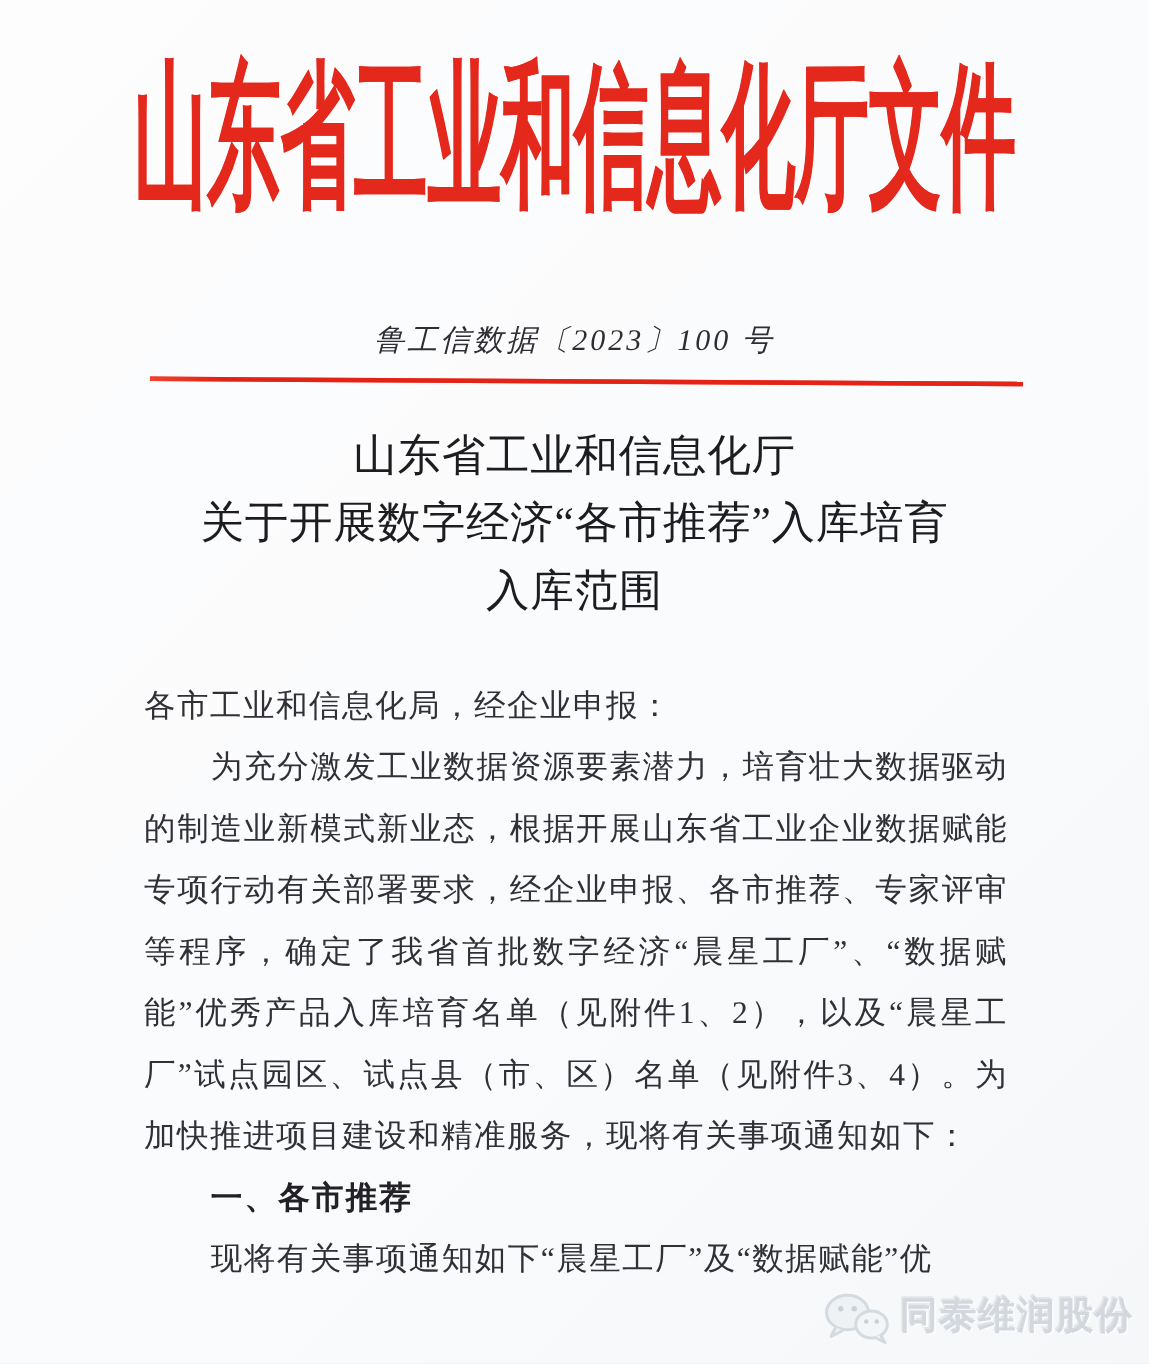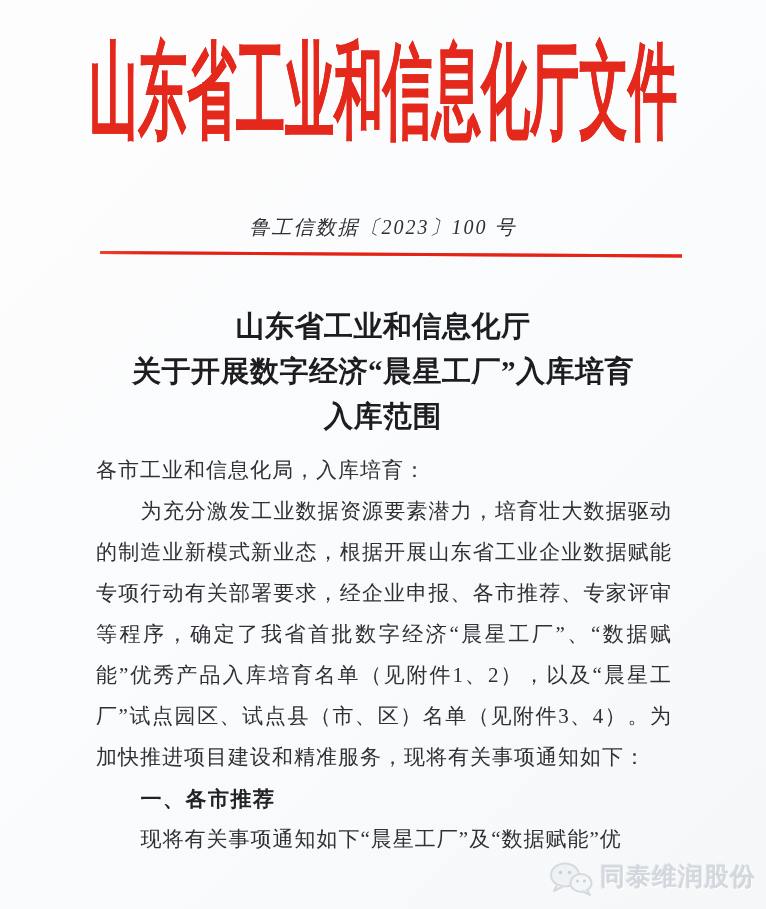--- a/index.html
+++ b/index.html
@@ -63,27 +63,27 @@
     height: 3px;
     background: linear-gradient(to right, #f04330 0%, #e0201486 8%, #e52417 100%);
     background-color: #e52417;
     transform: rotate(0.35deg);
     transform-origin: left center;
   }
 
   
   .doc-title {
     position: absolute;
-    top: 304px;
+    top: 282px;
     left: 0;
     right: 0;
     margin: 0;
     text-align: center;
     font-size: 29px;
-    font-weight: bold;
+    font-weight: normal;
     line-height: 45px;
     letter-spacing: 0.5px;
     color: #1d1d21;
   }
   .doc-title .title-line { display: block; }
 
   
   .doc-body {
     position: absolute;
     top: 450px;
@@ -143,26 +143,26 @@
   <header class="masthead">
     <span class="masthead-text">山东省工业和信息化厅文件</span>
   </header>
 
   <div class="doc-number">鲁工信数据〔2023〕100 号</div>
 
   <div class="red-divider"></div>
 
   <h1 class="doc-title">
     <span class="title-line">山东省工业和信息化厅</span>
-    <span class="title-line">关于开展数字经济“晨星工厂”入库培育</span>
+    <span class="title-line">关于开展数字经济“各市推荐”入库培育</span>
     <span class="title-line">入库范围</span>
   </h1>
 
   <main class="doc-body">
-    <p class="salutation">各市工业和信息化局，入库培育：</p>
+    <p class="salutation">各市工业和信息化局，经企业申报：</p>
     <p class="para">为充分激发工业数据资源要素潜力，培育壮大数据驱动的制造业新模式新业态，根据开展山东省工业企业数据赋能专项行动有关部署要求，经企业申报、各市推荐、专家评审等程序，确定了我省首批数字经济“晨星工厂”、“数据赋能”优秀产品入库培育名单（见附件1、2），以及“晨星工厂”试点园区、试点县（市、区）名单（见附件3、4）。为加快推进项目建设和精准服务，现将有关事项通知如下：</p>
     <p class="section-heading">一、各市推荐</p>
     <p class="para">现将有关事项通知如下“晨星工厂”及“数据赋能”优</p>
   </main>
 
   <div class="watermark">
     <span class="wechat-icon">
       <svg viewBox="0 0 48 38" width="48" height="38" aria-hidden="true">
         <g fill="none" stroke="#cfd6dc" stroke-width="2">
           <ellipse cx="18" cy="15" rx="14" ry="11.5" fill="#eef1f4"></ellipse>

